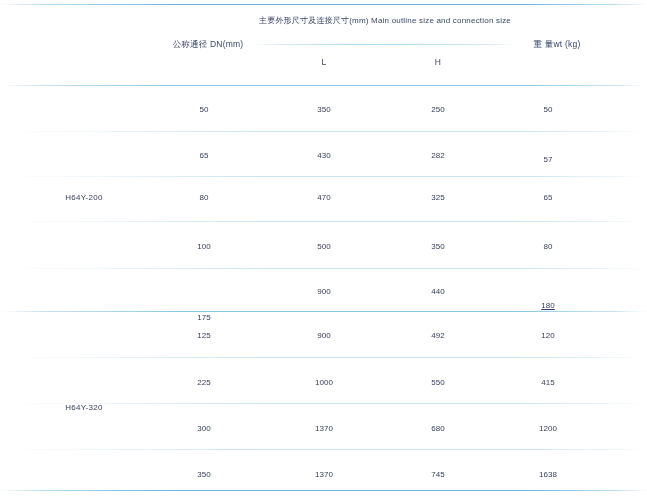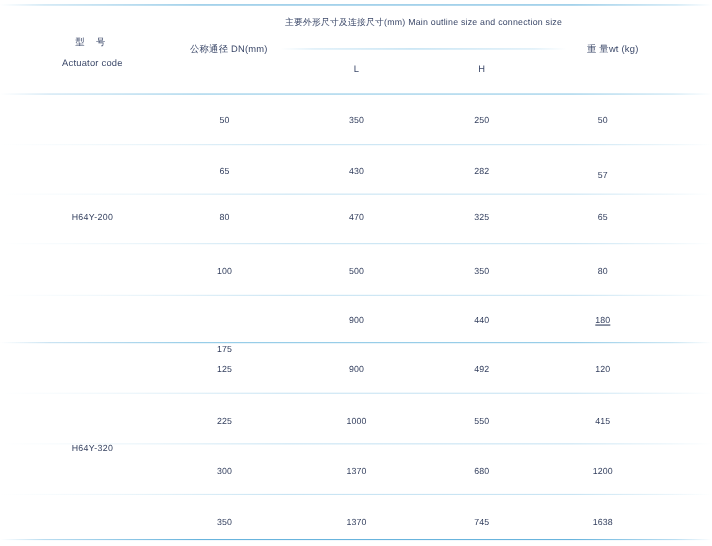--- a/index.html
+++ b/index.html
@@ -149,24 +149,20 @@
   <div class="rule faint" style="top:131px;"></div>
   <div class="rule faint" style="top:176px;"></div>
   <div class="rule faint" style="top:221px;"></div>
   <div class="rule faint" style="top:268px;"></div>
   <div class="rule" style="top:311px;"></div>
   <div class="rule faint" style="top:357px;"></div>
   <div class="rule faint" style="top:403px;"></div>
   <div class="rule faint" style="top:449px;"></div>
   <div class="rule strong" style="top:490px;"></div>
 
-  <div class="hdr-cell hdr-actuator">
-    <span class="cn">型    号</span>
-    <span class="en">Actuator code</span>
-  </div>
 
   <div class="hdr-cell hdr-dn">公称通径  DN(mm)</div>
 
   <div class="hdr-cell hdr-main">主要外形尺寸及连接尺寸(mm)  Main outline size and connection size</div>
 
   <div class="hdr-cell hdr-sub-l">L</div>
   <div class="hdr-cell hdr-sub-h">H</div>
 
   <div class="hdr-cell hdr-weight">重 量wt (kg)</div>
 
@@ -188,21 +184,21 @@
   <div class="cell col-w" style="top:193px;">65</div>
 
   <div class="cell col-dn" style="top:242px;">100</div>
   <div class="cell col-l" style="top:242px;">500</div>
   <div class="cell col-h" style="top:242px;">350</div>
   <div class="cell col-w" style="top:242px;">80</div>
 
   <div class="cell col-dn" style="top:287px;margin-top:26px;">175</div>
   <div class="cell col-l" style="top:287px;">900</div>
   <div class="cell col-h" style="top:287px;">440</div>
-  <div class="cell col-w" style="top:287px;text-decoration:underline;">180</div>
+  <div class="cell col-w" style="top:301px;text-decoration:underline;">180</div>
 
   <div class="cell model col-model" style="top:403px;">H64Y-320</div>
 
   <div class="cell col-dn" style="top:331px;">125</div>
   <div class="cell col-l" style="top:331px;">900</div>
   <div class="cell col-h" style="top:331px;">492</div>
   <div class="cell col-w" style="top:331px;">120</div>
 
   <div class="cell col-dn" style="top:378px;">225</div>
   <div class="cell col-l" style="top:378px;">1000</div>

